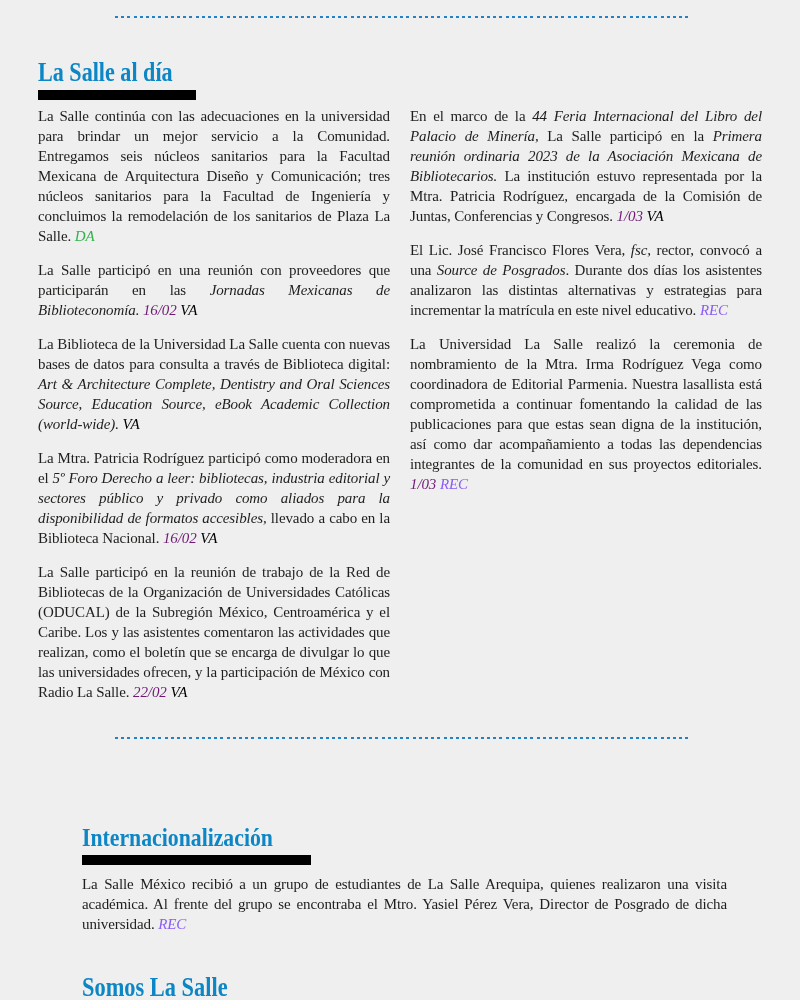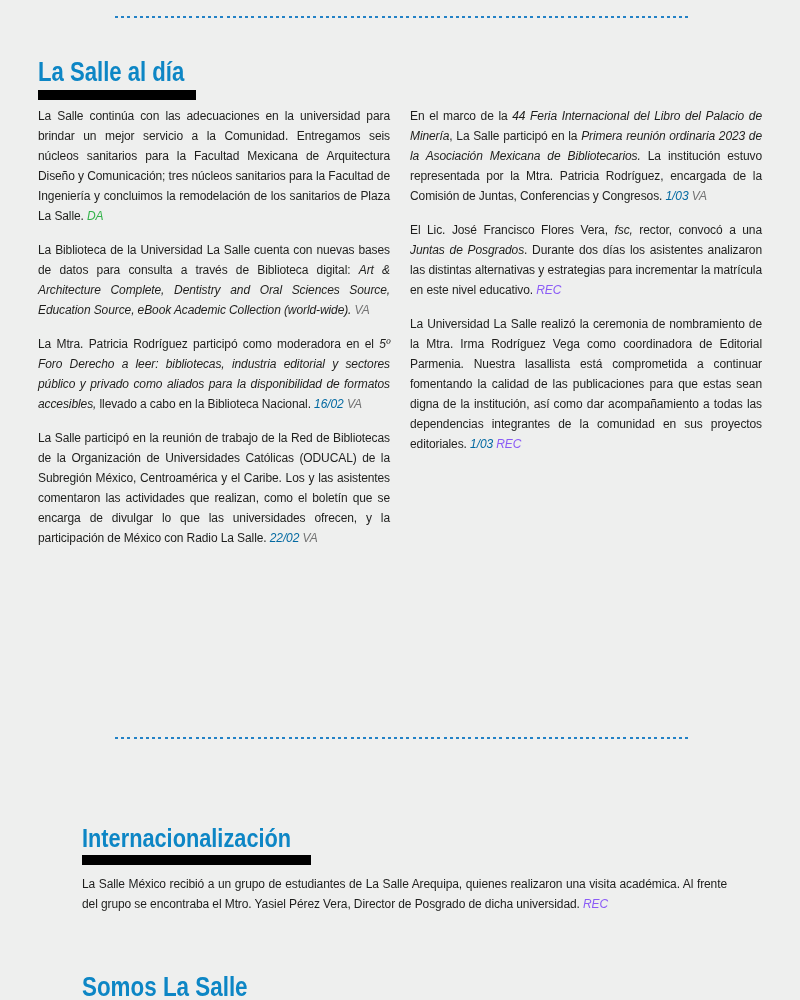--- a/index.html
+++ b/index.html
@@ -1,19 +1,19 @@
 <!DOCTYPE html>
 <html lang="es"><head>
 <meta charset="utf-8">
 <style>
   html,body{margin:0;padding:0;}
   .page{
     position:relative;width:800px;height:1000px;overflow:hidden;
     background:#EEEFEE;color:#1E1E1C;
-    font-family:Liberation Sans, sans-serif;
+    font-family:Liberation Serif, serif;
   }
   .dashed{
     position:absolute;left:115px;width:573px;height:2px;
     background:repeating-linear-gradient(90deg,#2382C6 0 3px,transparent 3px 6.2px);
   }
   .dashed.top{top:16px;}
   .dashed.mid{top:737px;}
   .sec{position:absolute;}
   .sec1{left:38px;top:57px;width:724px;}
   .sec2{left:82px;top:824px;width:645px;}
@@ -25,51 +25,52 @@
   .sec1 .title{font-size:28px;line-height:30px;transform:scaleX(0.79);}
   .sec2 .title{font-size:25px;line-height:28px;transform:scaleX(0.87);}
   .sec3 .title{font-size:28px;line-height:30px;transform:scaleX(0.80);}
   .bar{height:10px;background:#000;margin-top:3px;}
   .sec1 .bar{width:158px;}
   .sec2 .bar{width:229px;}
   .cols{display:flex;gap:20px;margin-top:6px;}
   .col{width:352px;}
   .sec2 .col{width:645px;margin-top:9px;}
   .para{
-    margin:0 0 14px 0;font-size:12px;line-height:20px;
+    margin:0 0 14px 0;font-size:15px;line-height:20px;
     text-align:justify;letter-spacing:-0.1px;
     hyphens:auto;-webkit-hyphens:auto;
   }
   .para:last-child{margin-bottom:0;}
   .it{font-style:italic;}
-  .tag-date{color:#0369a1;font-style:italic;}
+  .tag-date{color:#701a75;font-style:italic;}
   .tag-green{color:#33B34A;font-style:italic;}
-  .tag-orange{color:#737373;font-style:italic;}
+  .tag-orange{color:#000000;font-style:italic;}
   .tag-blue{color:#8b5cf6;font-style:italic;}
 </style>
 </head>
 <body>
 
 <div class="page">
 
   <div class="dashed top"></div>
 
   <section class="sec sec1">
     <h2 class="title">La Salle al día</h2>
     <div class="bar"></div>
     <div class="cols">
       <div class="col">
           <p class="para"><span>La Salle continúa con las adecuaciones en la universidad para brindar un mejor servicio a la Comunidad. Entregamos seis núcleos sanitarios para la Facultad Mexicana de Arquitectura Diseño y Comunicación; tres núcleos sanitarios para la Facultad de Ingeniería y concluimos la remodelación de los sanitarios de Plaza La Salle. </span><span class="tag-green">DA</span></p>
+          <p class="para"><span>La Salle participó en una reunión con proveedores que participarán en las </span><span class="it">Jornadas Mexicanas de Biblioteconomía.</span><span> </span><span class="tag-date">16/02</span><span> </span><span class="tag-orange">VA</span></p>
           <p class="para"><span>La Biblioteca de la Universidad La Salle cuenta con nuevas bases de datos para consulta a través de Biblioteca digital: </span><span class="it">Art &amp; Architecture Complete, Dentistry and Oral Sciences Source, Education Source, eBook Academic Collection (world-wide).</span><span> </span><span class="tag-orange">VA</span></p>
           <p class="para"><span>La Mtra. Patricia Rodríguez participó como moderadora en el </span><span class="it">5º Foro Derecho a leer: bibliotecas, industria editorial y sectores público y privado como aliados para la disponibilidad de formatos accesibles,</span><span> llevado a cabo en la Biblioteca Nacional. </span><span class="tag-date">16/02</span><span> </span><span class="tag-orange">VA</span></p>
           <p class="para"><span>La Salle participó en la reunión de trabajo de la Red de Bibliotecas de la Organización de Universidades Católicas (ODUCAL) de la Subregión México, Centroamérica y el Caribe. Los y las asistentes comentaron las actividades que realizan, como el boletín que se encarga de divulgar lo que las universidades ofrecen, y la participación de México con Radio La Salle. </span><span class="tag-date">22/02</span><span> </span><span class="tag-orange">VA</span></p>
         </div>
       <div class="col">
           <p class="para"><span>En el marco de la </span><span class="it">44 Feria Internacional del Libro del Palacio de Minería</span><span>, La Salle participó en la </span><span class="it">Primera reunión ordinaria 2023 de la Asociación Mexicana de Bibliotecarios.</span><span> La institución estuvo representada por la Mtra. Patricia Rodríguez, encargada de la Comisión de Juntas, Conferencias y Congresos. </span><span class="tag-date">1/03</span><span> </span><span class="tag-orange">VA</span></p>
-          <p class="para"><span>El Lic. José Francisco Flores Vera, </span><span class="it">fsc,</span><span> rector, convocó a una </span><span class="it">Juntas de Posgrados</span><span>. Durante dos días los asistentes analizaron las distintas alternativas y estrategias para incrementar la matrícula en este nivel educativo. </span><span class="tag-blue">REC</span></p>
+          <p class="para"><span>El Lic. José Francisco Flores Vera, </span><span class="it">fsc,</span><span> rector, convocó a una </span><span class="it">Source de Posgrados</span><span>. Durante dos días los asistentes analizaron las distintas alternativas y estrategias para incrementar la matrícula en este nivel educativo. </span><span class="tag-blue">REC</span></p>
           <p class="para"><span>La Universidad La Salle realizó la ceremonia de nombramiento de la Mtra. Irma Rodríguez Vega como coordinadora de Editorial Parmenia. Nuestra lasallista está comprometida a continuar fomentando la calidad de las publicaciones para que estas sean digna de la institución, así como dar acompañamiento a todas las dependencias integrantes de la comunidad en sus proyectos editoriales. </span><span class="tag-date">1/03</span><span> </span><span class="tag-blue">REC</span></p>
         </div>
     </div>
   </section>
 
   <div class="dashed mid"></div>
 
   <section class="sec sec2">
     <h2 class="title">Internacionalización</h2>
     <div class="bar"></div>

